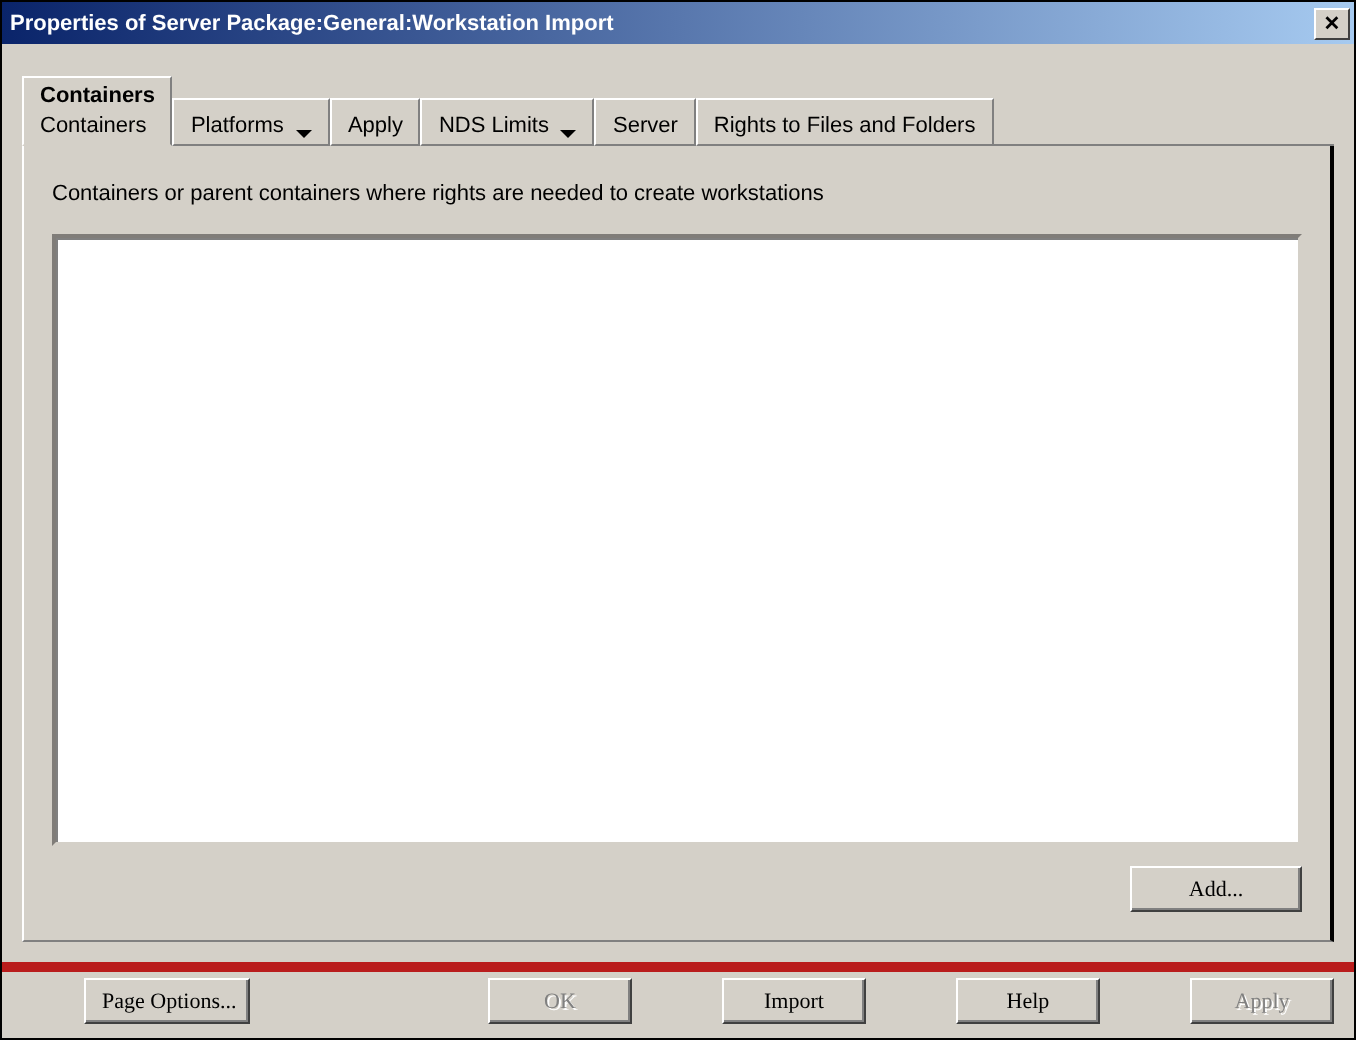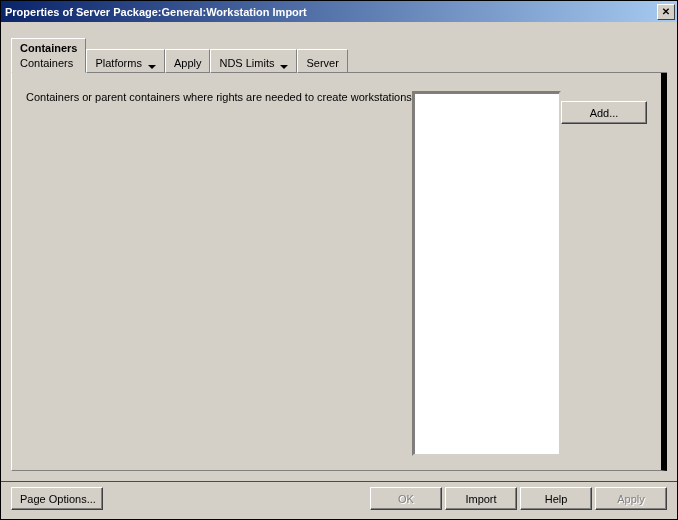--- a/index.html
+++ b/index.html
@@ -100,26 +100,26 @@
     border-right: 4px solid transparent;
     border-top: 4px solid #000;
     margin-left: 2px;
   }
 
   
   .tab-panel {
     flex: 1;
     margin: 0 10px 10px 10px;
     border-left: 1px solid #fff;
-    border-right: 6px solid #000000;
+    border-right: 2px solid #000000;
     border-bottom: 1px solid #808080;
     padding: 18px 14px 14px 14px;
     box-sizing: border-box;
     display: flex;
-    flex-direction: row;
+    flex-direction: column;
   }
   .instr {
     margin-bottom: 14px;
   }
   .list-label {
     margin-bottom: 2px;
   }
   .listbox {
     flex: 1;
     background: #fff;
@@ -139,48 +139,49 @@
     gap: 6px;
     margin-top: 10px;
   }
   .btn {
     min-width: 86px;
     height: 23px;
     background: #d4d0c8;
     border: 1px solid;
     border-color: #fff #404040 #404040 #fff;
     box-shadow: inset -1px -1px 0 #808080, inset 1px 1px 0 #d4d0c8;
-    font-family: Liberation Sans, sans-serif;
+    font-family: Liberation Serif, serif;
     font-size: 11px;
     cursor: default;
+    margin-left: 31px;
   }
   .btn[disabled] {
     color: #808080;
     text-shadow: 1px 1px 0 #fff;
   }
 
   
   .footer {
     height: 38px;
     display: flex;
     align-items: center;
     padding: 0 10px 4px 10px;
     box-sizing: border-box;
     gap: 6px;
-    border-top: 1px solid #b91c1c;
+    border-top: 5px solid #b91c1c;
     margin-top: 0;
   }
   .footer-left {
     display: flex;
     gap: 6px;
   }
   .footer-spacer { flex: 1; }
   .footer-right {
     display: flex;
-    gap: 3px;
+    gap: 14px;
   }
   .footer .btn {
     min-width: 72px;
   }
   .btn-pageopts {
     min-width: 110px;
     text-align: left;
     padding-left: 8px;
   }
 
@@ -216,20 +217,23 @@
 
       <div class="tab">
         <span>NDS Limits</span>
         <span class="dd"></span>
       </div>
 
       <div class="tab">
         <span>Server</span>
       </div>
 
+      <div class="tab">
+        <span>Rights to Files and Folders</span>
+      </div>
 
     </div>
   </div>
 
   <div class="tab-panel">
     <div class="instr">Containers or parent containers where rights are needed to create workstations</div>
     <div class="listbox">
       <div class="listbox-inner"></div>
     </div>
     <div class="list-buttons">

